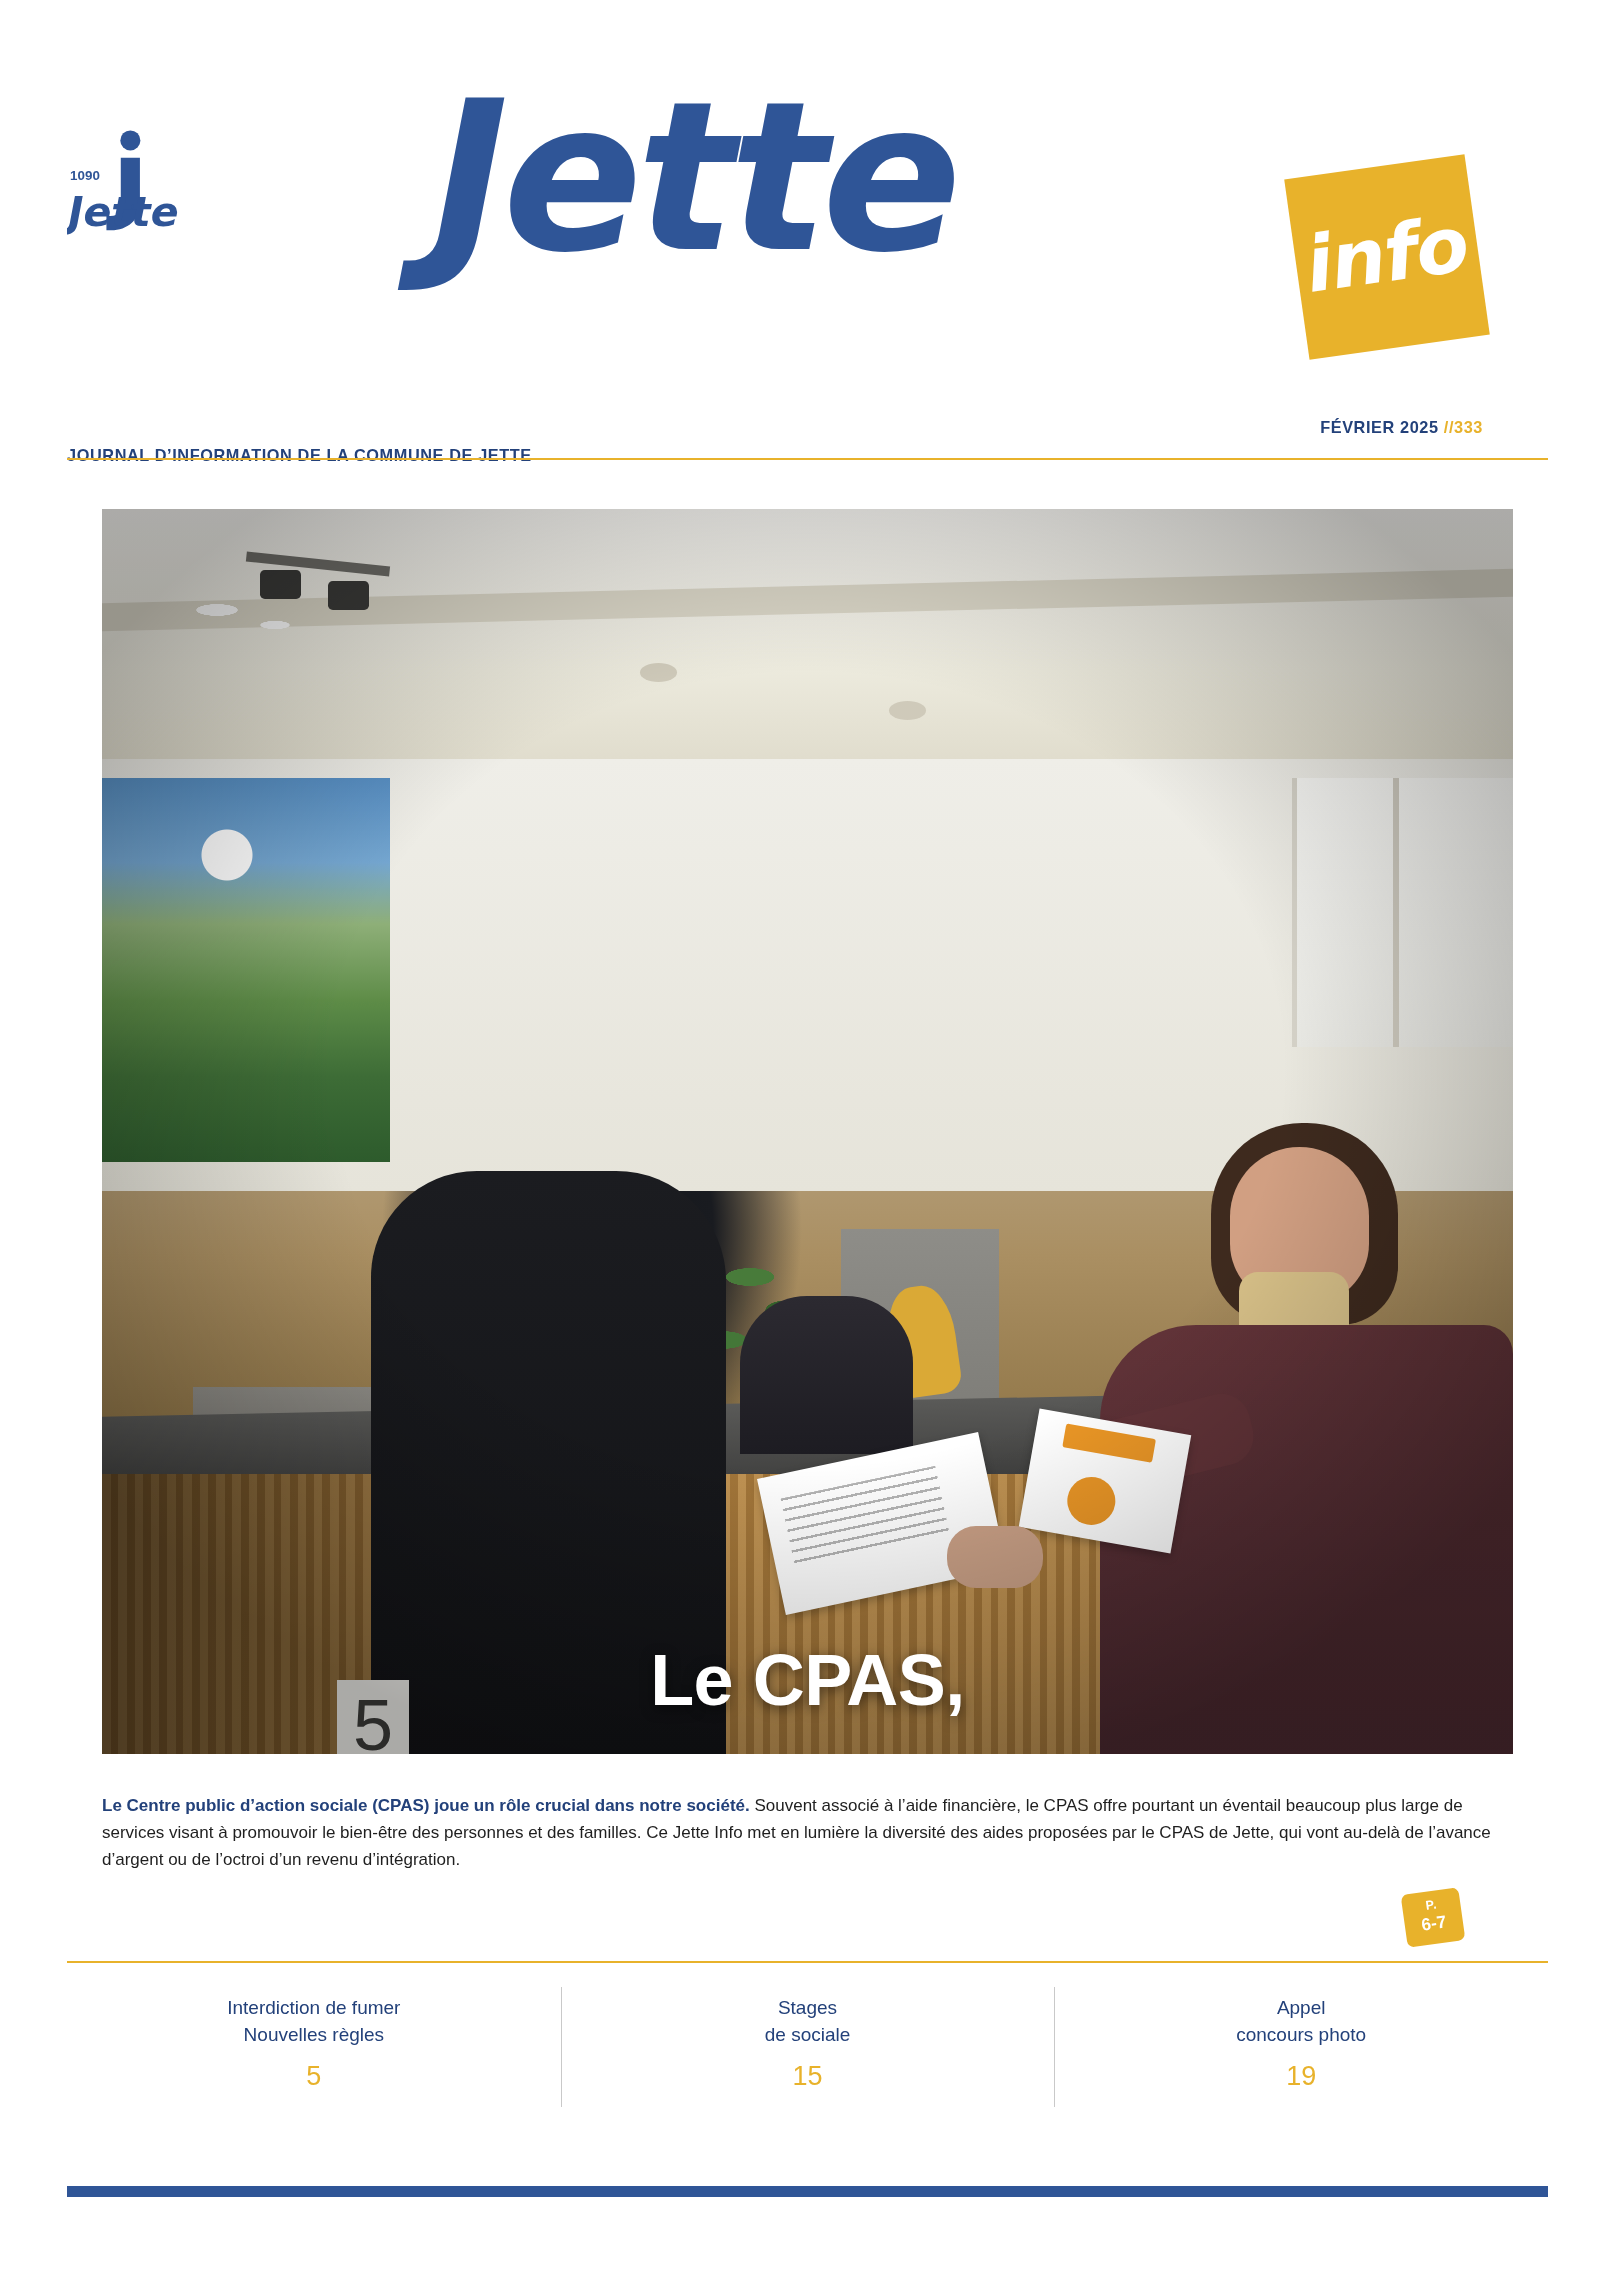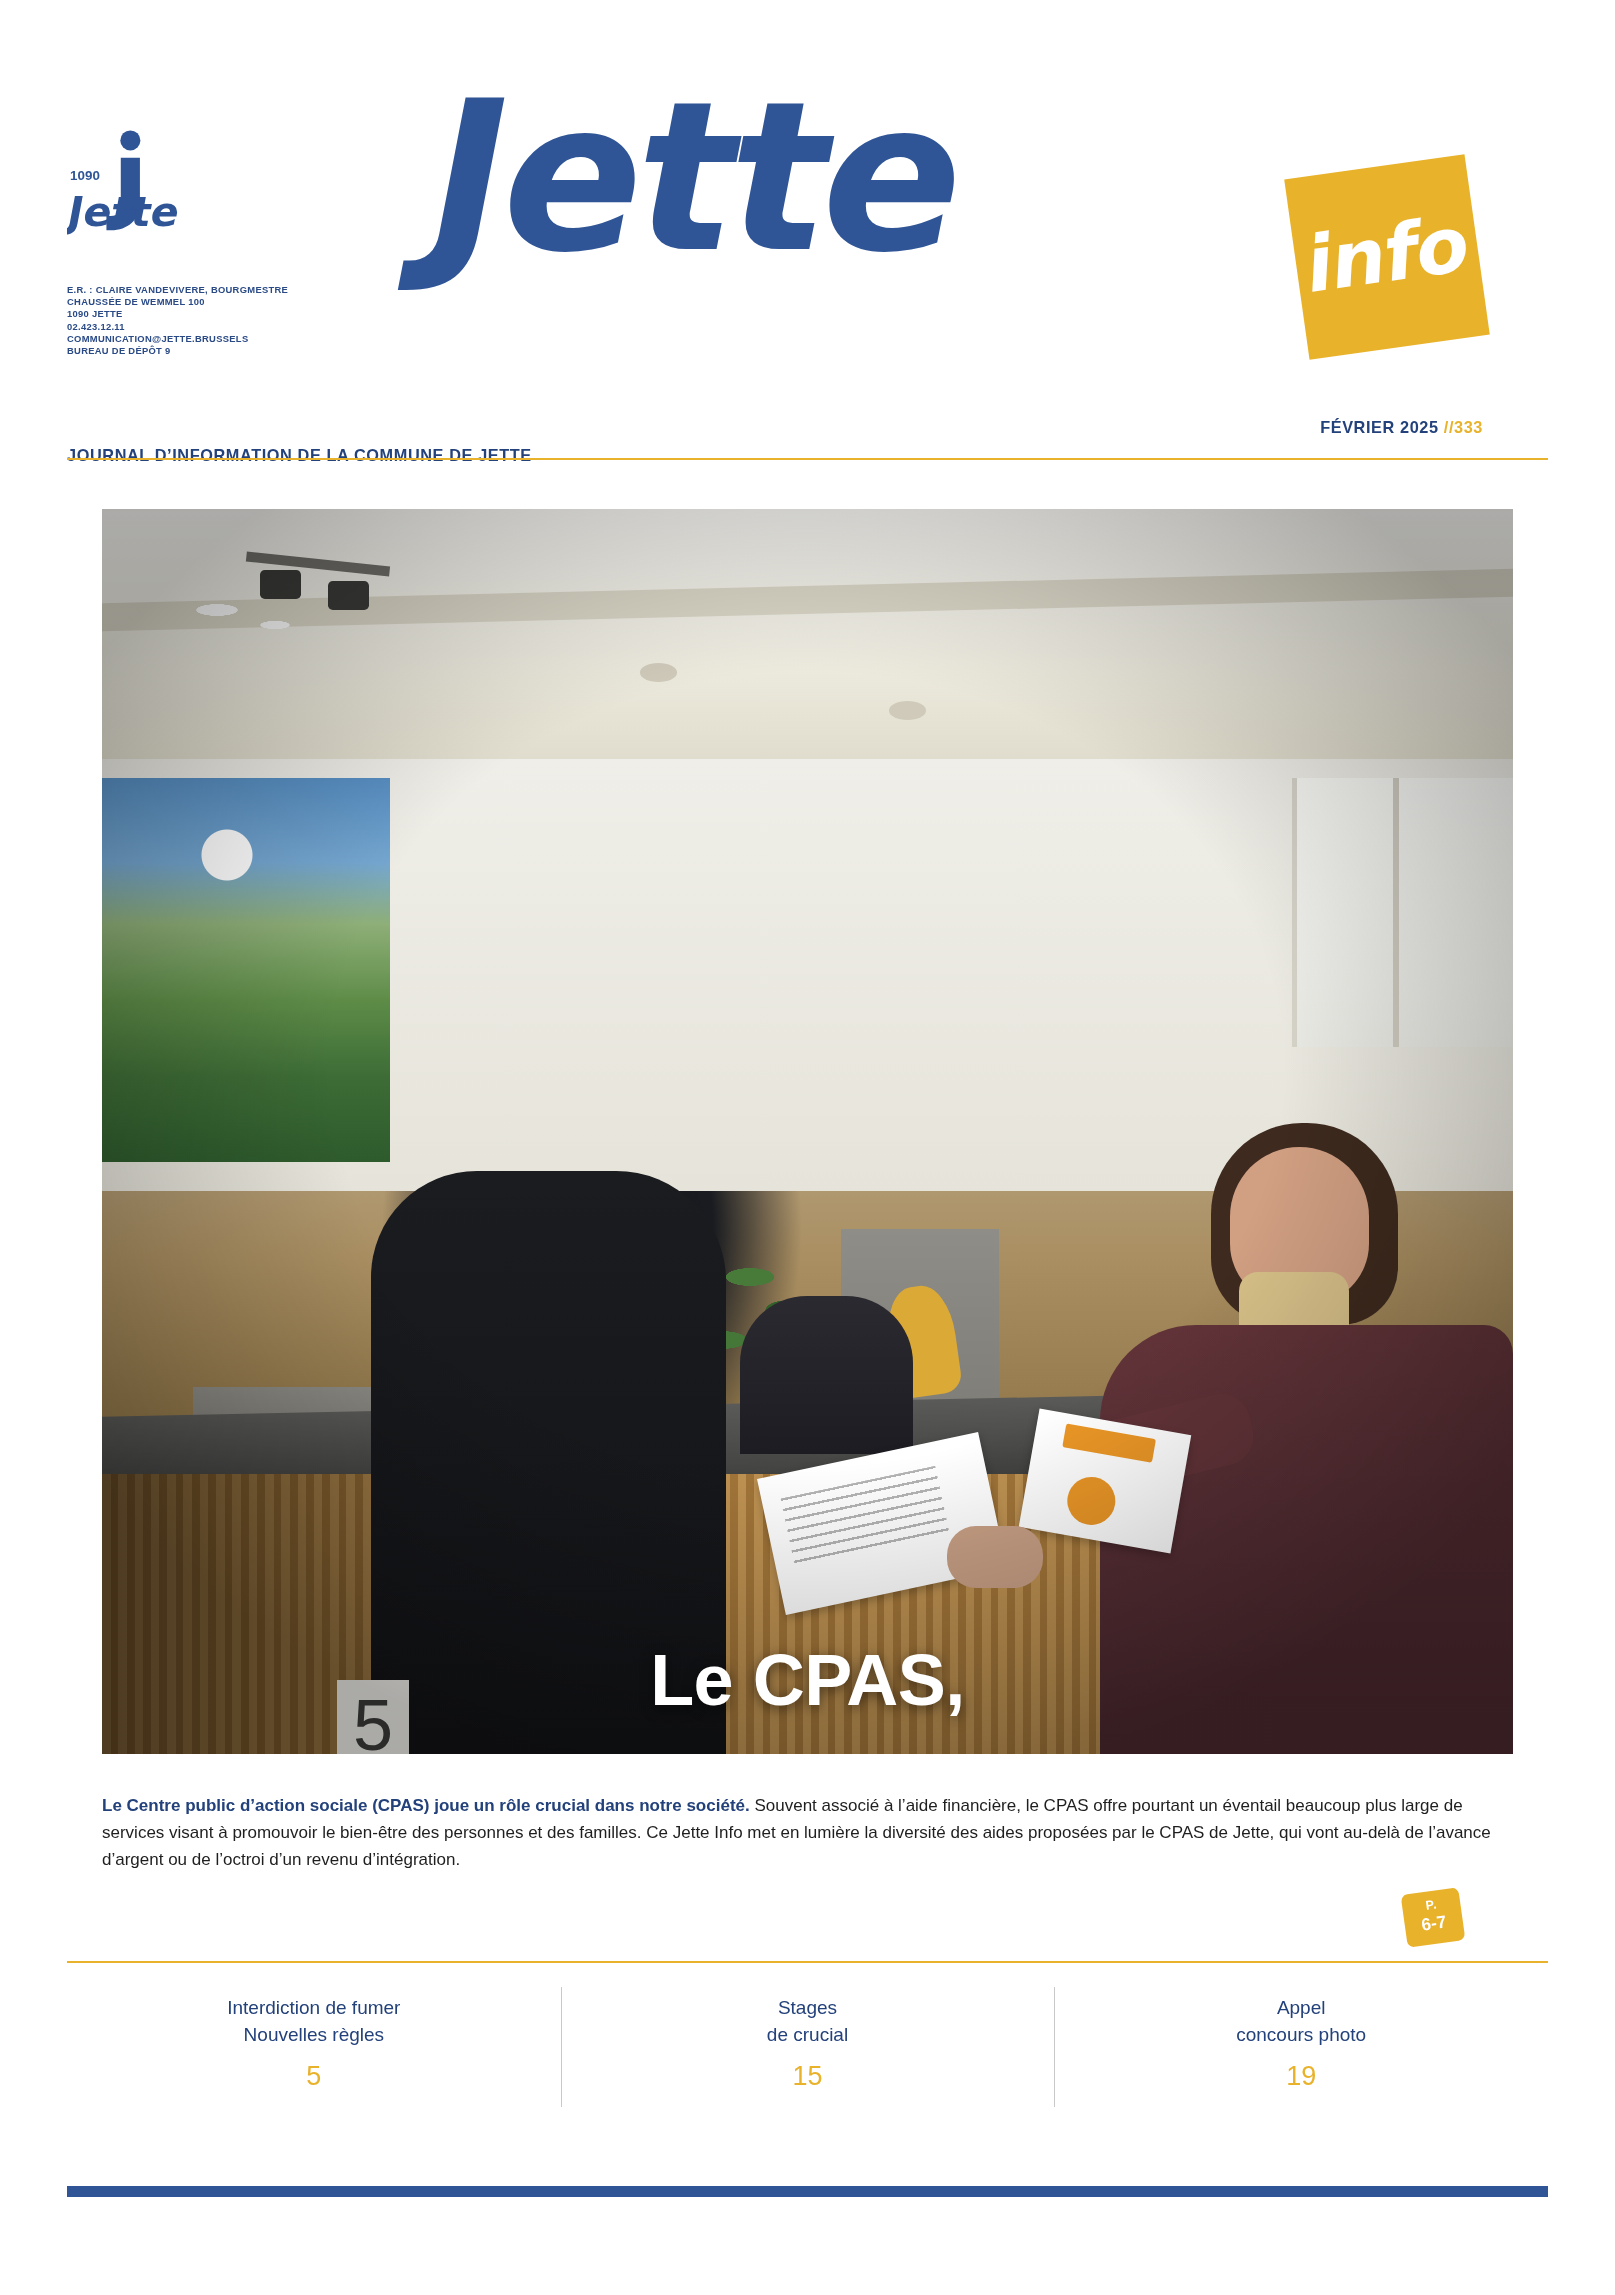--- a/index.html
+++ b/index.html
@@ -442,28 +442,20 @@
       <div class="logo-mark">
         <svg class="logo-j" viewBox="0 0 250 230">
           <circle cx="132" cy="26" r="21" fill="#2f5597"></circle>
           <path d="M112 62 h40 v96 c0 34 -26 56 -60 56 h-10 v-30 h8 c20 0 22 -14 22 -30 z" fill="#2f5597"></path>
           <text x="6" y="108" font-family="Liberation Sans, sans-serif" font-size="28" font-weight="700" fill="#2f5597">1090</text>
           <text x="2" y="205" font-family="DejaVu Sans, sans-serif" font-size="86" font-weight="700" font-style="italic" fill="#2f5597">Jette</text>
         </svg>
       </div>
     </div>
 
-    <div class="imprint">
-      <div>E.R. : CLAIRE VANDEVIVERE, BOURGMESTRE</div>
-      <div>CHAUSSÉE DE WEMMEL 100</div>
-      <div>1090 JETTE</div>
-      <div>02.423.12.11</div>
-      <div>COMMUNICATION@JETTE.BRUSSELS</div>
-      <div>BUREAU DE DÉPÔT 9</div>
-    </div>
 
     <div class="title-jette">Jette</div>
 
     <div class="info-badge">
       <span>info</span>
     </div>
 
     <div class="strapline">JOURNAL D’INFORMATION DE LA COMMUNE DE JETTE</div>
 
     <div class="issue">
@@ -538,21 +530,21 @@
 
     <div class="teaser">
       <div class="t-line">Interdiction de fumer</div>
       <div class="t-line">Nouvelles règles</div>
       <div class="t-page">5</div>
     </div>
 
 
     <div class="teaser">
       <div class="t-line">Stages</div>
-      <div class="t-line">de crucial</div>
+      <div class="t-line">de sociale</div>
       <div class="t-page">15</div>
     </div>
 
     <div class="teaser">
       <div class="t-line">Appel</div>
       <div class="t-line">concours photo</div>
       <div class="t-page">19</div>
     </div>
 
   </div>

